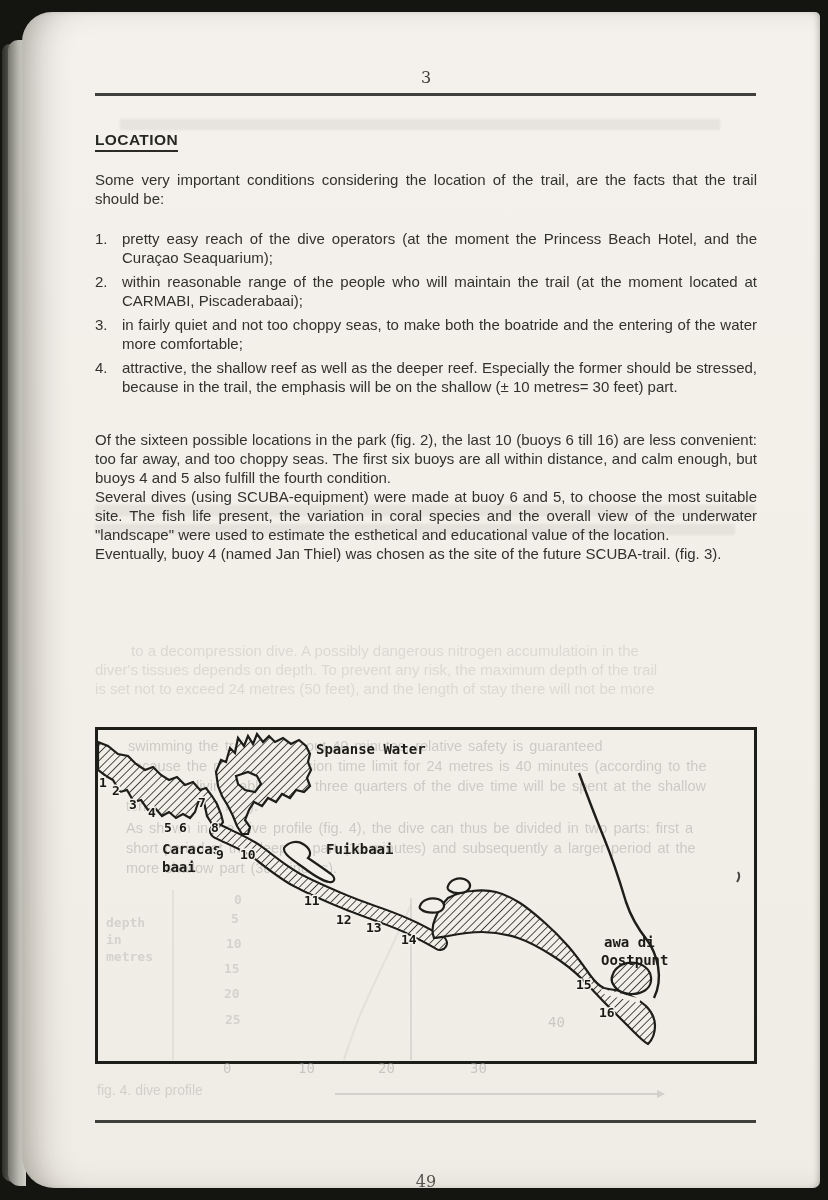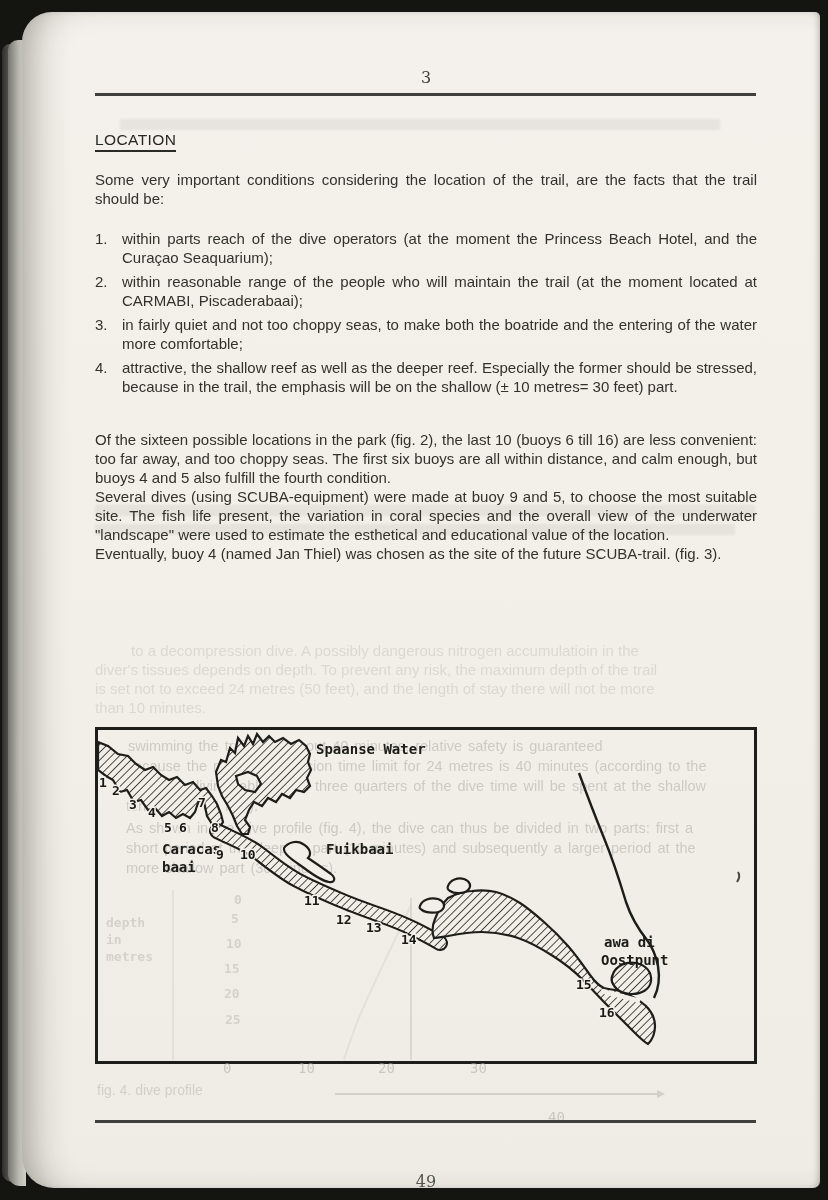--- a/index.html
+++ b/index.html
@@ -13,21 +13,21 @@
   .page { position:absolute; left:22px; top:12px; width:798px; height:1176px;
           background:linear-gradient(180deg,#f4f1ec,#f2efe8 60%,#efece5);
           border-radius:30px 5px 7px 32px;
           box-shadow: inset 28px 0 40px -24px rgba(40,35,25,.45), inset -4px 0 6px -3px rgba(60,55,45,.35);
           overflow:hidden; }
   .sheet { position:absolute; left:-22px; top:-12px; width:828px; height:1200px; }
   .abs { position:absolute; }
   .pagenum { width:662px; left:95px; text-align:center; font-family:"DejaVu Serif", serif;
              font-size:16px; color:#3b3b37; }
   .rule { left:95px; width:661px; height:3px; background:#3f3f3b; }
-  .heading { left:95px; font-size:15.5px; font-weight:normal; letter-spacing:.4px; color:#282823;
+  .heading { left:95px; font-size:15.5px; font-weight:bold; letter-spacing:.4px; color:#282823;
              border-bottom:2px solid #2b2b26; padding-bottom:1px; }
   .body-text { left:95px; width:662px; font-size:15px; line-height:19px; color:#32322d; }
   .para { margin:0; text-align:justify; }
   .li { display:flex; }
   .li .num { width:27px; flex:none; }
   .li .txt { flex:1; text-align:justify; }
   .figure { position:absolute; left:95px; top:727px; width:656px; height:331px;
             border:3px solid #1d1d19; background:transparent; }
   .caption { left:95px; width:662px; font-size:15px; color:#30302b; }
   .ghost { color:#8a8a84; opacity:.22; }
@@ -63,45 +63,44 @@
       <div class="abs rule" style="top:93px;"></div>
 
       <div class="abs heading" style="top:131px;">LOCATION</div>
 
       <div class="abs body-text" style="top:170px;">
         <p class="para">Some very important conditions considering the location of the trail, are the facts that the trail should be:</p>
       </div>
 
       <div class="abs body-text li" style="top:229px;">
         <span class="num">1.</span>
-        <span class="txt">within parts reach of the dive operators (at the moment the Princess Beach Hotel, and the Curaçao Seaquarium);</span>
+        <span class="txt">pretty easy reach of the dive operators (at the moment the Princess Beach Hotel, and the Curaçao Seaquarium);</span>
       </div>
       <div class="abs body-text li" style="top:272px;">
         <span class="num">2.</span>
         <span class="txt">within reasonable range of the people who will maintain the trail (at the moment located at CARMABI, Piscaderabaai);</span>
       </div>
       <div class="abs body-text li" style="top:315px;">
         <span class="num">3.</span>
         <span class="txt">in fairly quiet and not too choppy seas, to make both the boatride and the entering of the water more comfortable;</span>
       </div>
       <div class="abs body-text li" style="top:358px;">
         <span class="num">4.</span>
         <span class="txt">attractive, the shallow reef as well as the deeper reef.  Especially the former should be stressed, because in the trail, the emphasis will be on the shallow (± 10 metres= 30 feet) part.</span>
       </div>
 
       <div class="abs body-text" style="top:430px;">
         <p class="para">Of the sixteen possible locations in the park (fig. 2), the last 10 (buoys 6 till 16) are less convenient: too far away, and too choppy seas.  The first six buoys are all within distance, and calm enough, but buoys 4 and 5 also fulfill the fourth condition.</p>
-        <p class="para">Several dives (using SCUBA-equipment) were made at buoy 9 and 5, to choose the most suitable site.  The fish life present, the variation in coral species and the overall view of the underwater "landscape" were used to estimate the esthetical and educational value of the location.</p>
+        <p class="para">Several dives (using SCUBA-equipment) were made at buoy 6 and 5, to choose the most suitable site.  The fish life present, the variation in coral species and the overall view of the underwater "landscape" were used to estimate the esthetical and educational value of the location.</p>
         <p class="para">Eventually, buoy 4 (named Jan Thiel) was chosen as the site of the future SCUBA-trail. (fig. 3).</p>
       </div>
 
       <div class="abs ghost ghost-line" style="top:660px;">diver's tissues depends on depth.  To prevent any risk, the maximum depth of the trail</div>
       <div class="abs ghost ghost-line" style="top:641px; padding-left:36px; width:626px;">to a decompression dive.  A possibly dangerous nitrogen accumulatioin in the</div>
       <div class="abs ghost ghost-line" style="top:679px;">is set not to exceed 24 metres (50 feet), and the length of stay there will not be more</div>
-      <div class="abs ghost ghost-line" style="top:698px;">than 10 minutes.</div>
 
       <div class="figure">
         <svg width="656" height="331" viewBox="0 0 656 331">
           <defs>
             <pattern id="hatch" patternUnits="userSpaceOnUse" width="5.5" height="5.5" patternTransform="rotate(-45)">
               <rect width="5.5" height="5.5" fill="#f2efe8"></rect>
               <line x1="0" y1="0" x2="5.5" y2="0" stroke="#22221d" stroke-width="1.6"></line>
             </pattern>
           </defs>
 
@@ -182,21 +181,21 @@
             <text class="buoy" x="478" y="259">15</text>
             <text class="buoy" x="501" y="287">16</text>
           </g>
         </svg>
       </div>
 
       <span class="abs ghost-tick" style="left:223px; top:1060px;">0</span>
       <span class="abs ghost-tick" style="left:298px; top:1060px;">10</span>
       <span class="abs ghost-tick" style="left:378px; top:1060px;">20</span>
       <span class="abs ghost-tick" style="left:470px; top:1060px;">30</span>
-      <span class="abs ghost-tick" style="left:548px; top:1109px;">40</span>
+      <span class="abs ghost-tick" style="left:548px; top:1014px;">40</span>
       <div class="abs fig4ghost" style="left:97px; top:1082px;">fig. 4. dive profile</div>
       <div class="abs ghost-arrow-line" style="left:335px; top:1093px; width:322px;"></div>
       <div class="abs ghost-arrow-head" style="left:657px; top:1090px;"></div>
 
 
       <div class="abs rule" style="top:1120px;"></div>
       <div class="abs pagenum" style="top:1172px; color:#55554f;">49</div>
 
     </div>
   </div>

